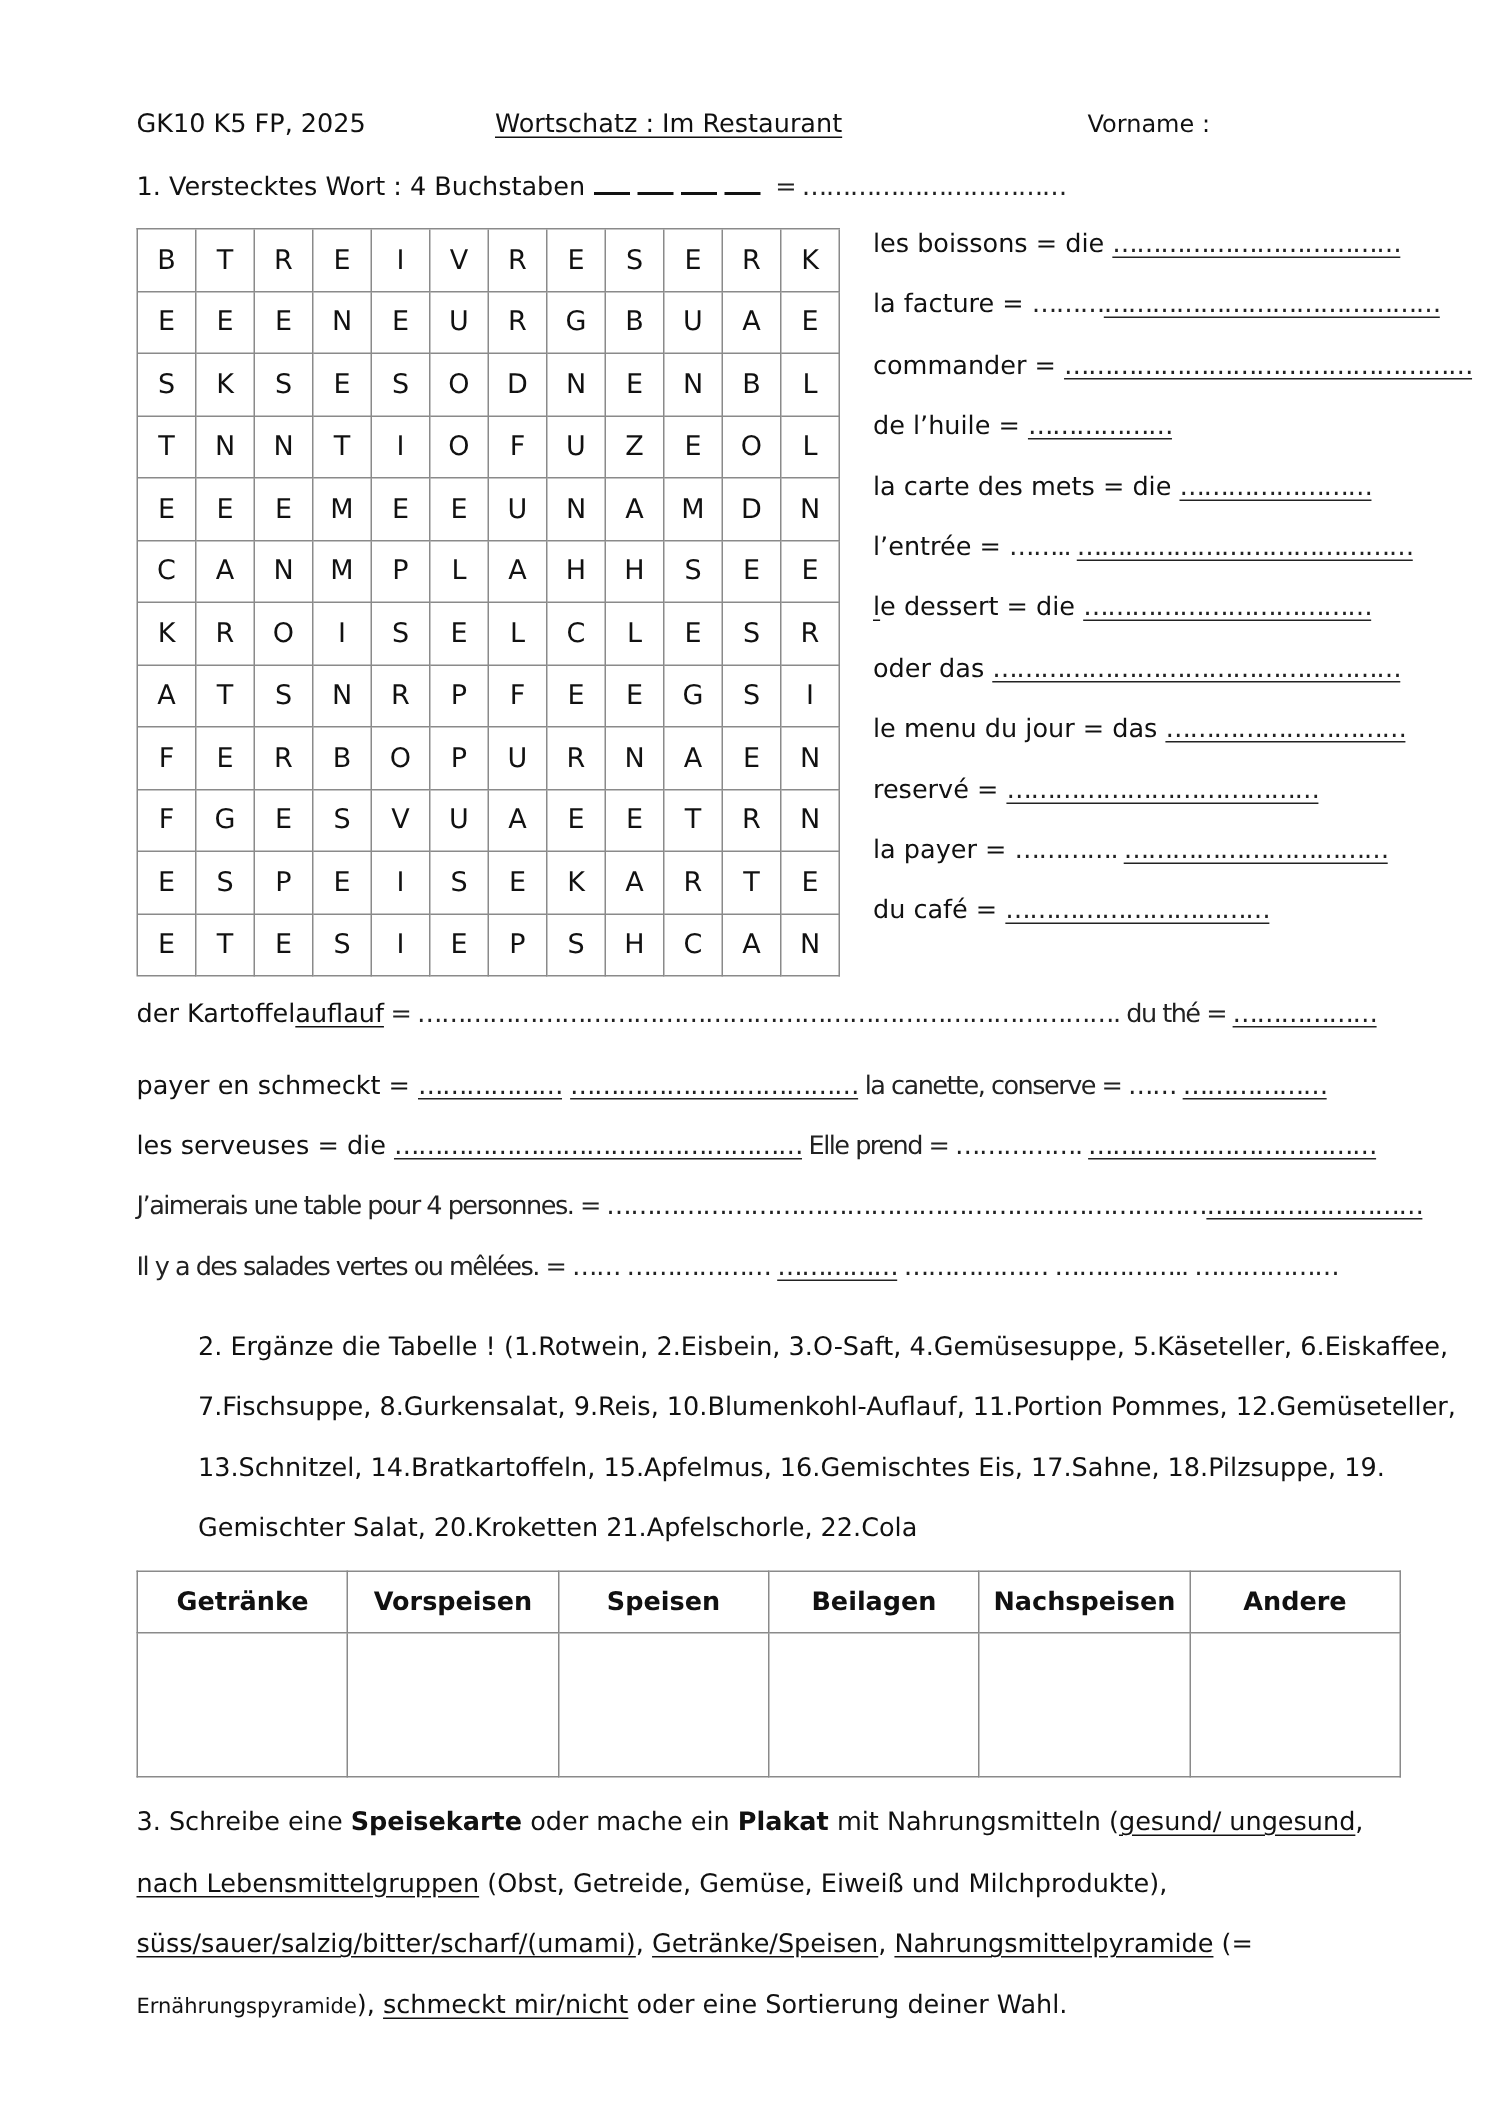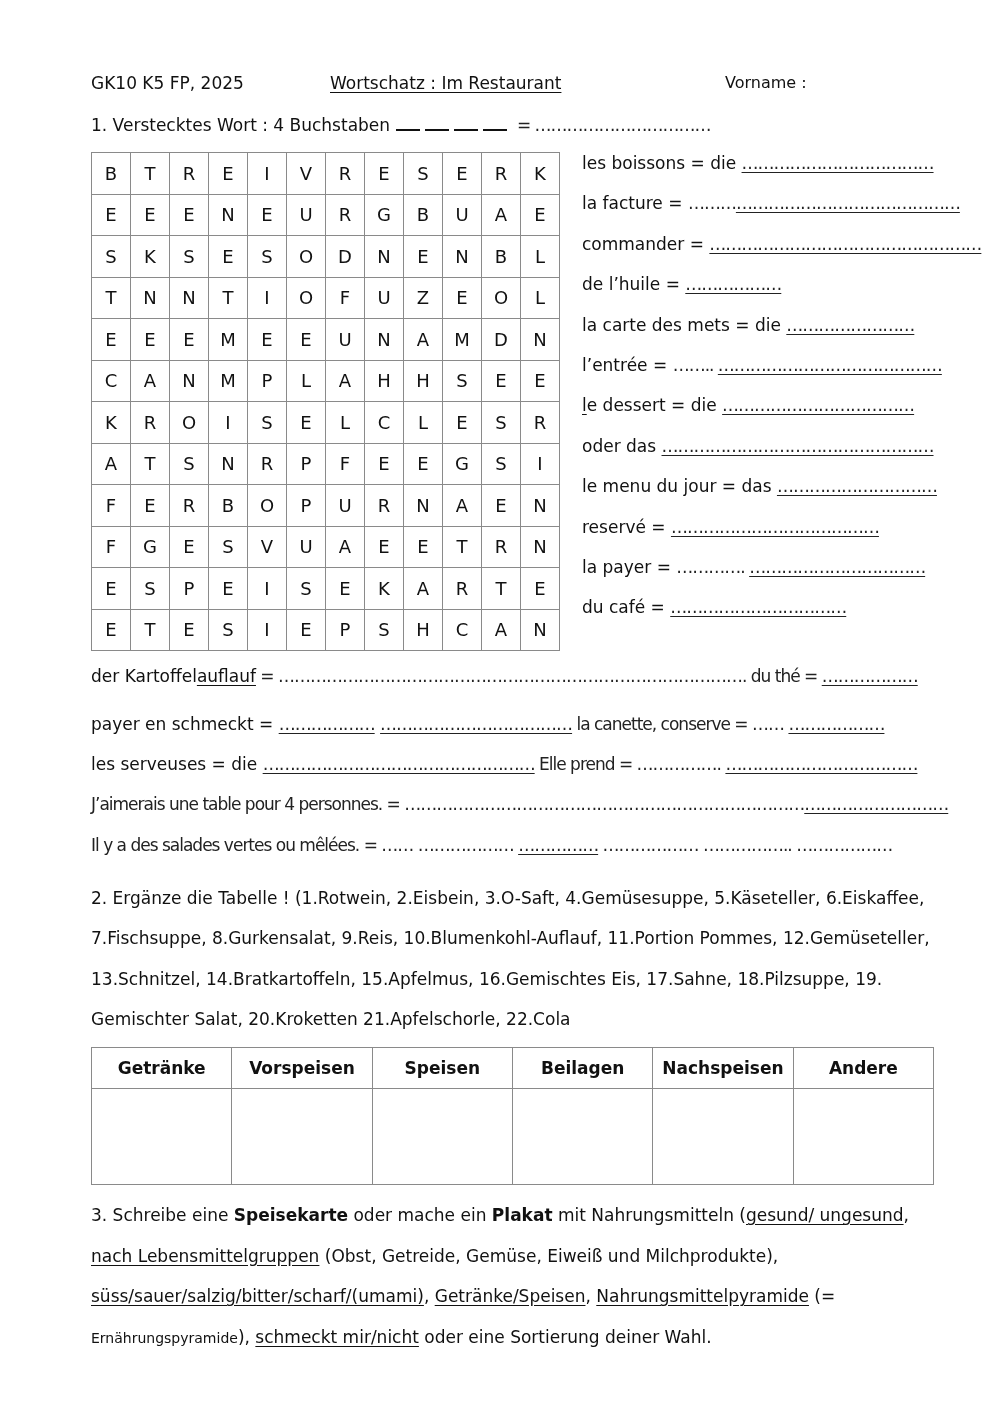--- a/index.html
+++ b/index.html
@@ -246,21 +246,21 @@
 <div class="line" style="top:754px;">
   <span>les serveuses = die </span><span class="udots">……………………………………………</span><span class="dots"> Elle prend = ……………. </span><span class="udots">………………………………</span>
 </div>
 <div class="line" style="top:794px;">
   <span class="dots">J’aimerais une table pour 4 personnes. = …………………………………………………………………</span><span class="udots">………………………</span>
 </div>
 <div class="line" style="top:835px;">
   <span class="dots">Il y a des salades vertes ou mêlées. = …… ……………… </span><span class="udots">……………</span><span class="dots"> ……………… …………….. ………………</span>
 </div>
 
-<div class="para" style="top:878px;">2. Ergänze die Tabelle ! (1.Rotwein, 2.Eisbein, 3.O-Saft, 4.Gemüsesuppe, 5.Käseteller, 6.Eiskaffee, 7.Fischsuppe, 8.Gurkensalat, 9.Reis, 10.Blumenkohl-Auflauf, 11.Portion Pommes, 12.Gemüseteller, 13.Schnitzel, 14.Bratkartoffeln, 15.Apfelmus, 16.Gemischtes Eis, 17.Sahne, 18.Pilzsuppe, 19. Gemischter Salat, 20.Kroketten 21.Apfelschorle, 22.Cola</div>
+<div class="para" style="top:878px;margin-left:41px;">2. Ergänze die Tabelle ! (1.Rotwein, 2.Eisbein, 3.O-Saft, 4.Gemüsesuppe, 5.Käseteller, 6.Eiskaffee, 7.Fischsuppe, 8.Gurkensalat, 9.Reis, 10.Blumenkohl-Auflauf, 11.Portion Pommes, 12.Gemüseteller, 13.Schnitzel, 14.Bratkartoffeln, 15.Apfelmus, 16.Gemischtes Eis, 17.Sahne, 18.Pilzsuppe, 19. Gemischter Salat, 20.Kroketten 21.Apfelschorle, 22.Cola</div>
 
 <table class="cat-table">
   <thead>
     <tr id="cat-head">
         <th>Getränke</th>
         <th>Vorspeisen</th>
         <th>Speisen</th>
         <th>Beilagen</th>
         <th>Nachspeisen</th>
         <th>Andere</th>

